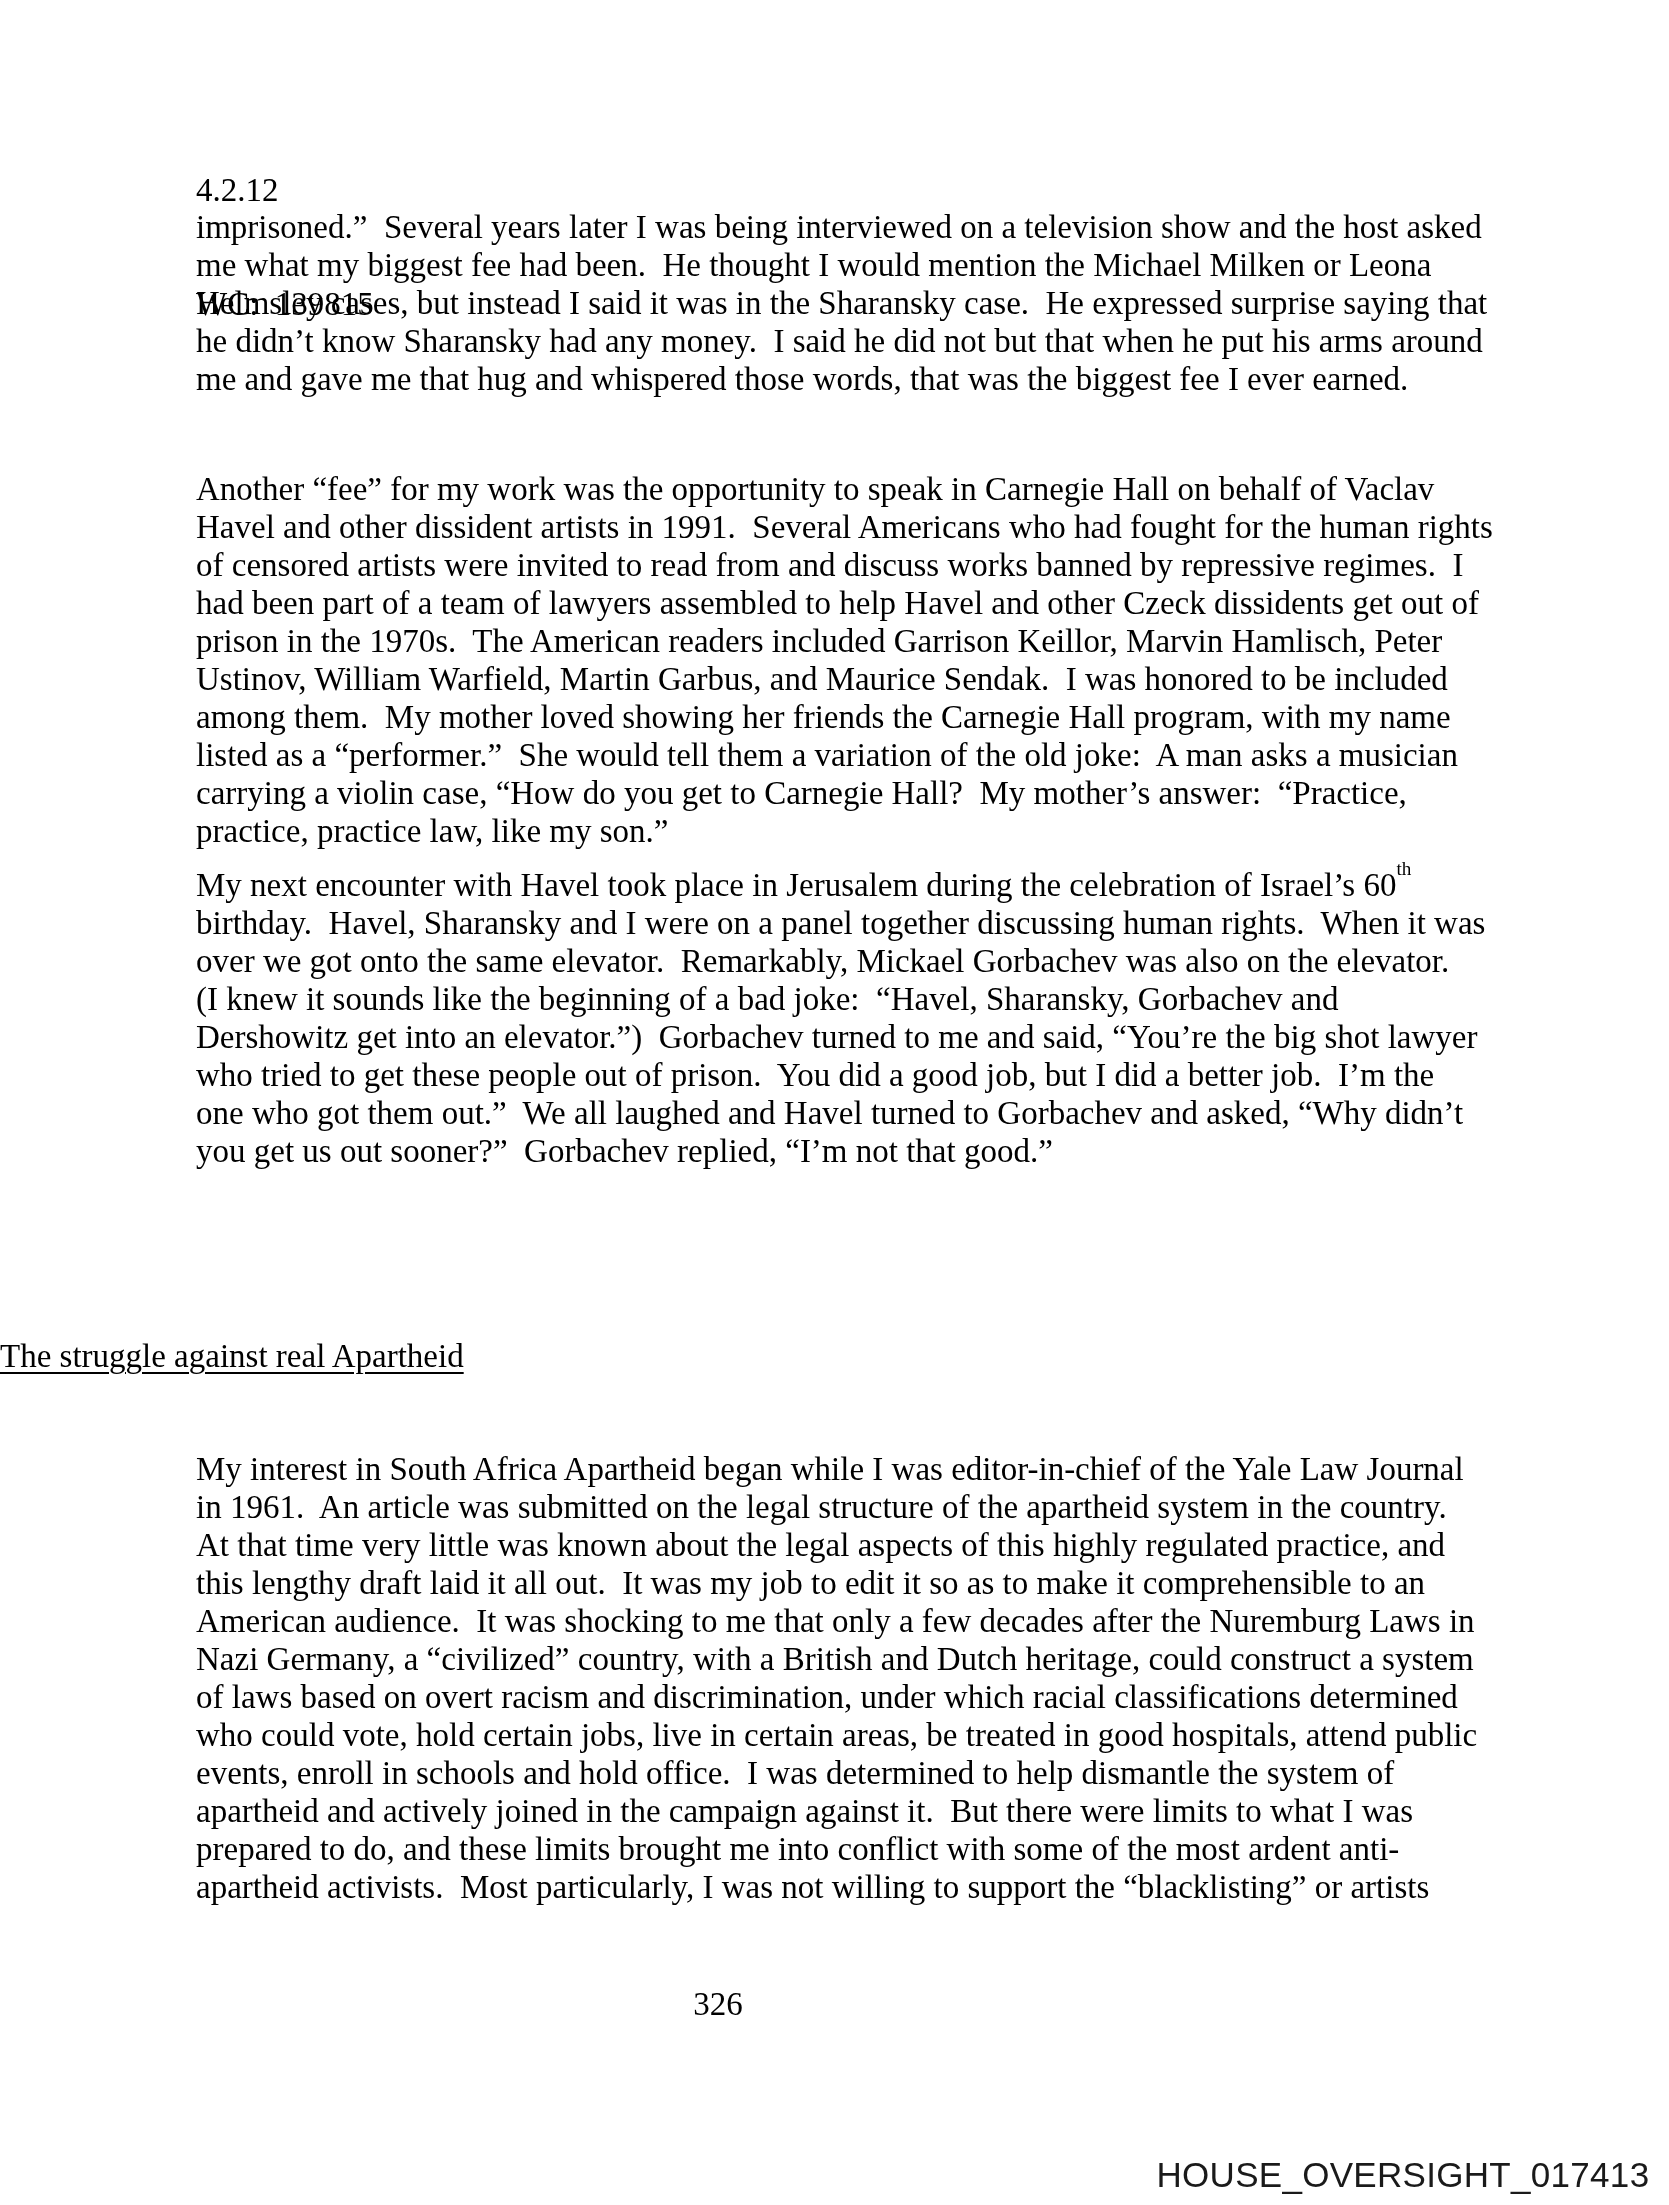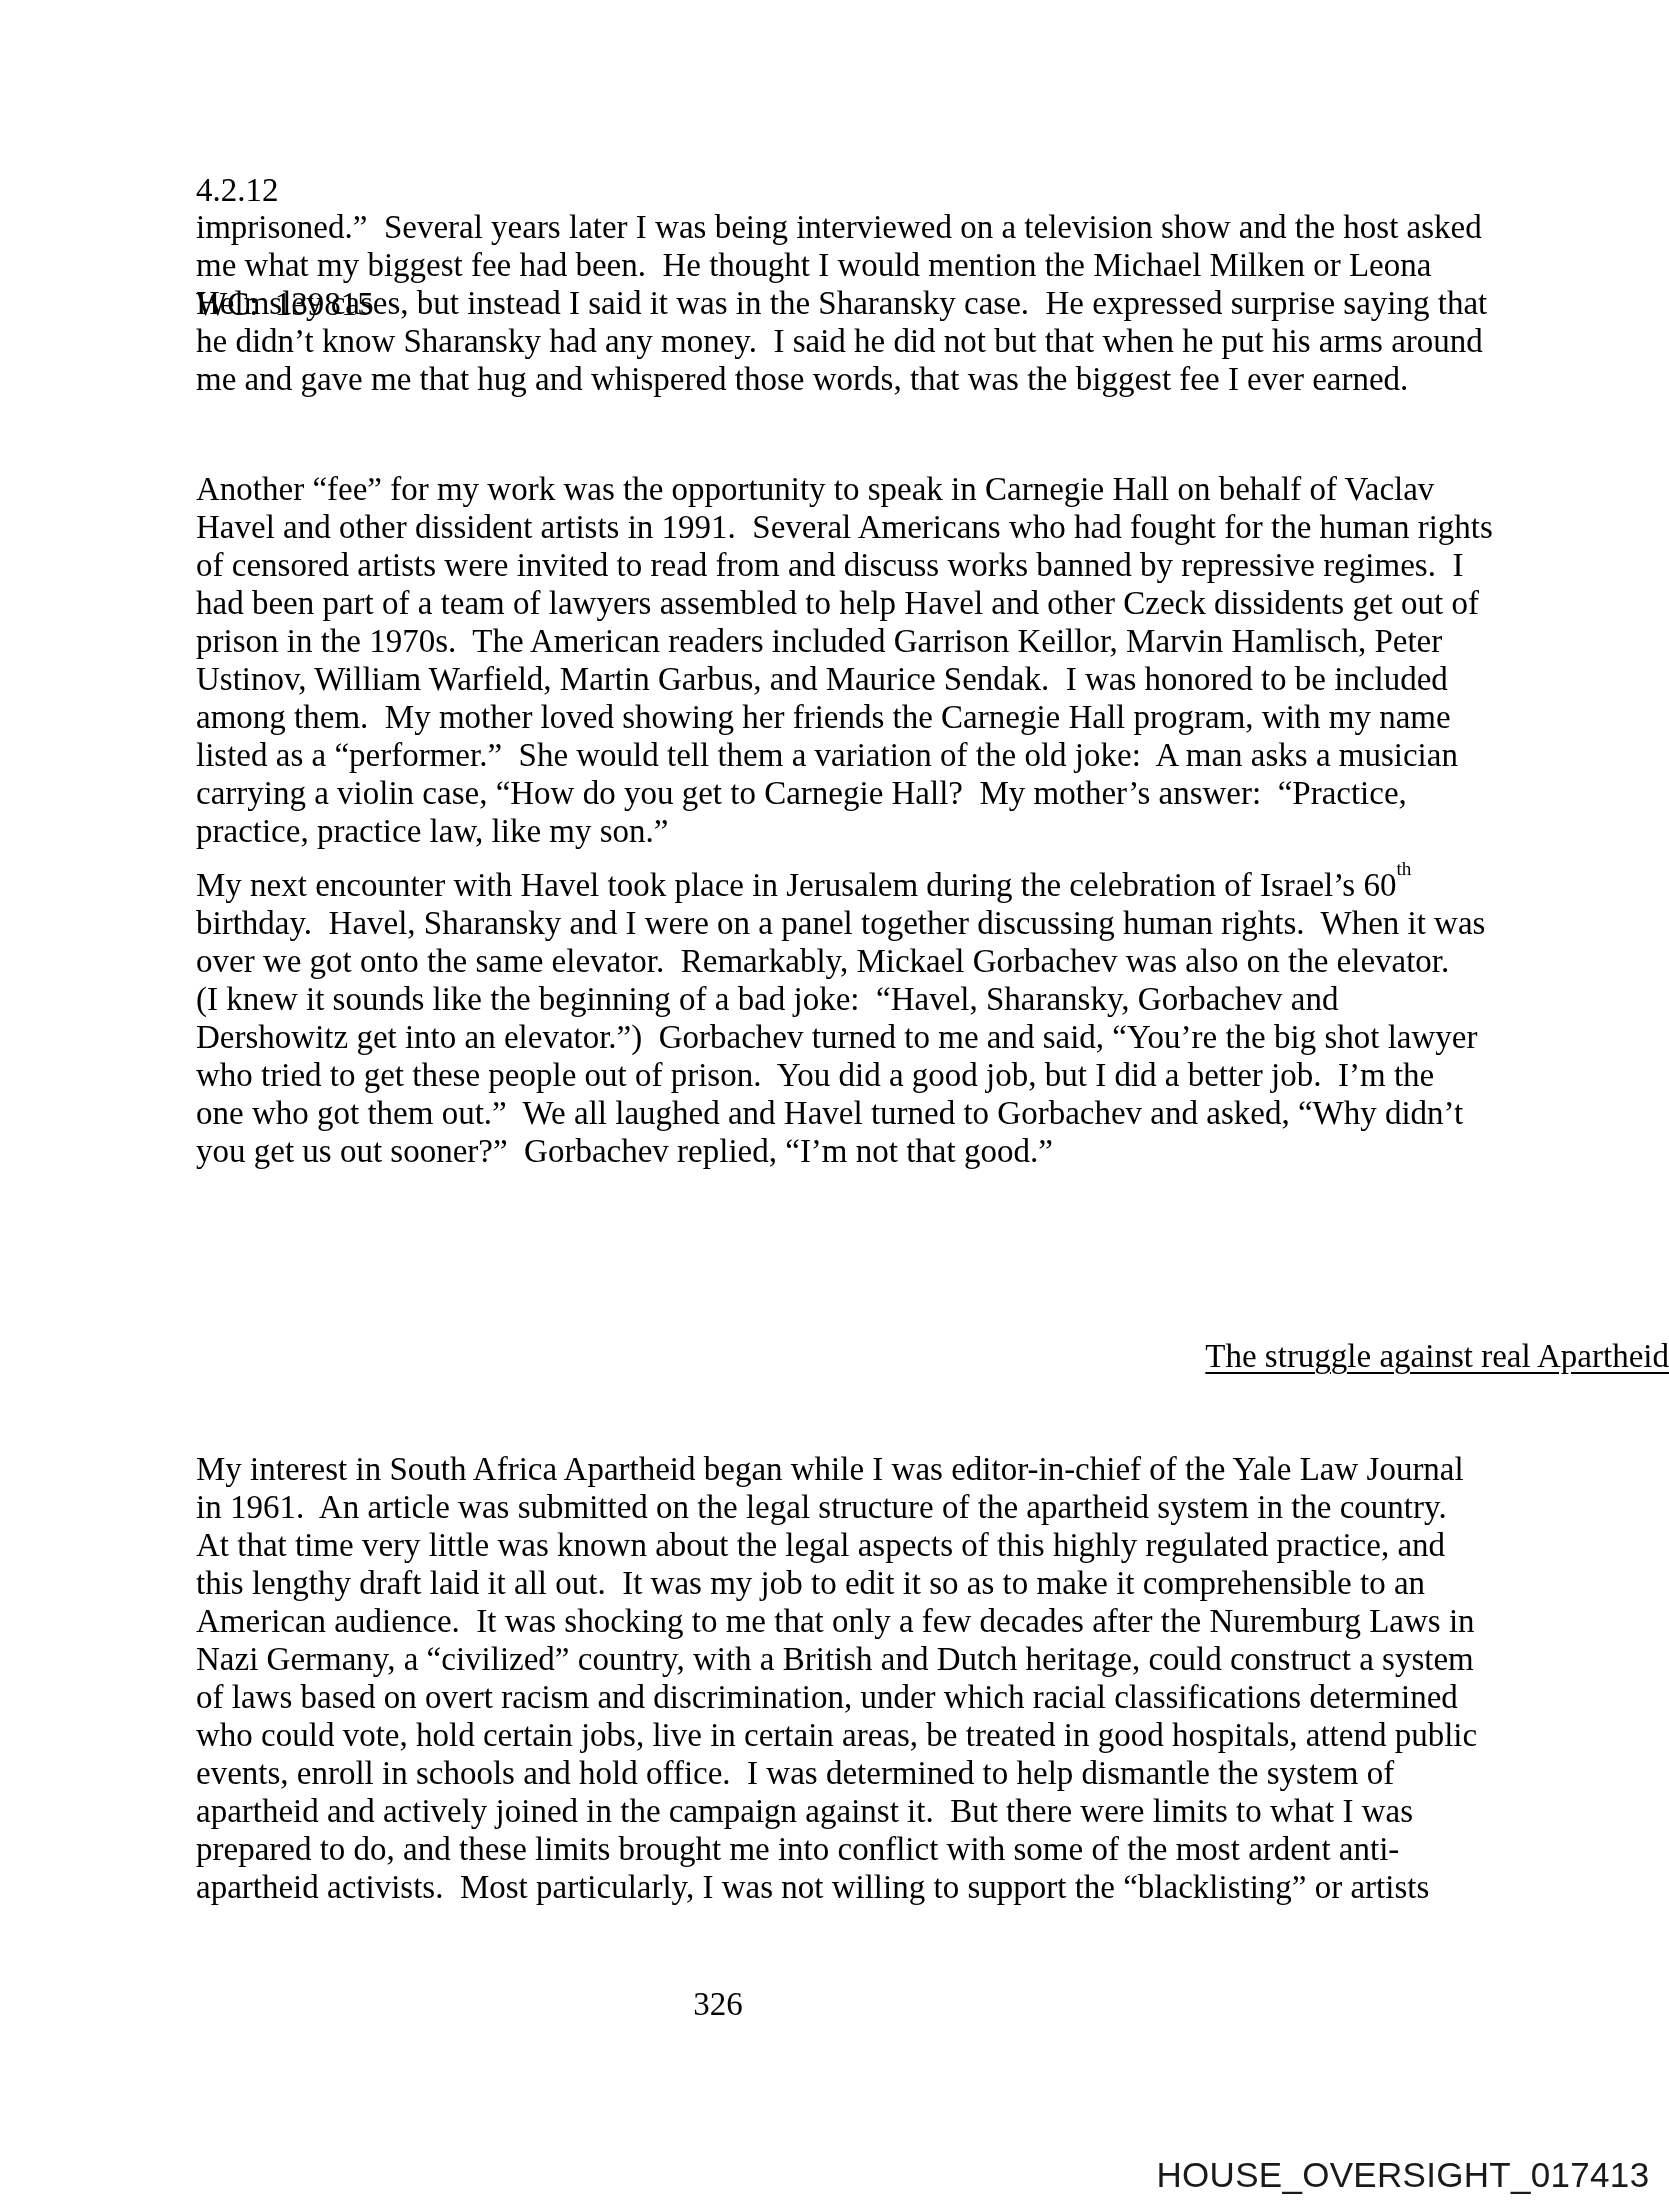--- a/index.html
+++ b/index.html
@@ -26,21 +26,21 @@
     white-space: pre-wrap;
   }
   .header-block { top: 95px; }
   .para-1 { top: 208px; }
   .para-2 { top: 470px; }
   .para-3 { top: 866px; }
   .section-heading {
     top: 1337px;
     left: 0;
     width: 1669px;
-    text-align: right;
+    text-align: left;
     text-decoration: underline;
     text-underline-offset: 4.6px;
     text-decoration-thickness: 2px;
   }
   .para-4 { top: 1450px; }
   .page-number {
     top: 1985px;
     left: 0;
     width: 1436px;
     text-align: center;

